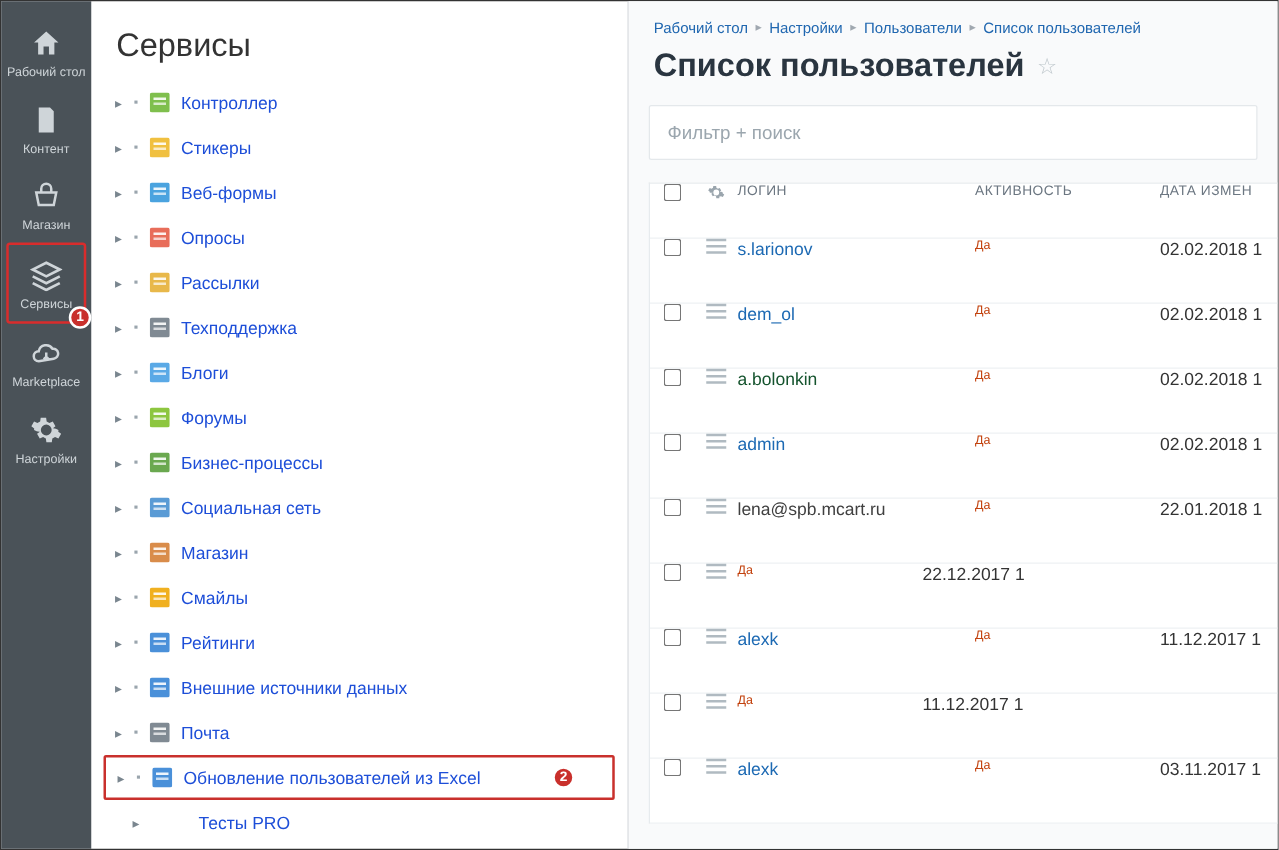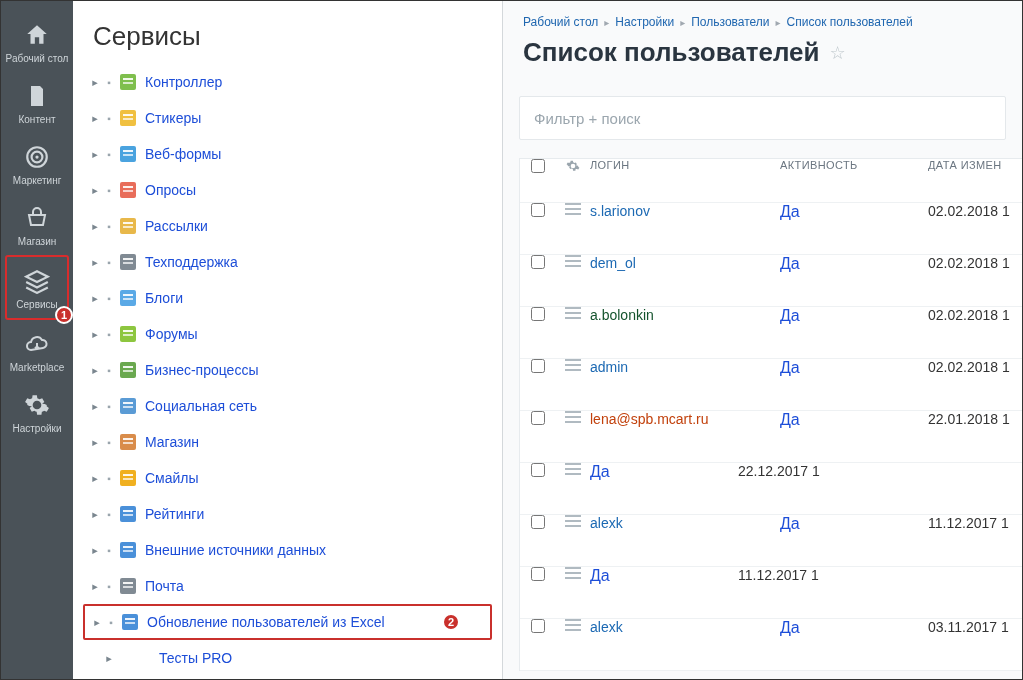--- a/index.html
+++ b/index.html
@@ -31,29 +31,29 @@
 .srv-row.child { padding-left: 18px; }
 
 
 .main { flex: 1; background: #f9fafb; display: flex; flex-direction: column; overflow: hidden; }
 .crumbs { padding: 14px 20px 8px; font-size: 12px; color: #2067b0; display: flex; align-items: center; gap: 6px; }
 .crumbs .sep { color: #a0a8b0; font-size: 10px; }
 .crumbs a { color: #2067b0; text-decoration: none; cursor: pointer; }
 .page-title { display: flex; align-items: center; gap: 10px; padding: 0 20px 16px; }
 .page-title h2 { font-size: 26px; font-weight: bold; color: #2a3540; }
 .page-title .star { color: #bfc7cc; font-size: 18px; cursor: pointer; }
-.filter { margin: 12px 16px 18px; background: #fff; border: 1px solid #e4e8eb; border-radius: 2px; height: 44px; display: flex; align-items: center; padding: 16px 14px; color: #9ba6ae; font-size: 15px; }
+.filter { margin: 0 16px 18px; background: #fff; border: 1px solid #e4e8eb; border-radius: 2px; height: 44px; display: flex; align-items: center; padding: 16px 14px; color: #9ba6ae; font-size: 15px; }
 .table { margin: 0 0 0 16px; background: #fff; border: 1px solid #e7ebee; border-right: none; border-bottom: none; }
 .thead, .trow { display: flex; align-items: flex-start; border-bottom: 1px solid #eef1f3; }
 .thead { height: 44px; color: #6b7681; font-size: 11px; letter-spacing: 0.4px; }
 .trow { height: 52px; }
 .col-chk { width: 36px; display: flex; justify-content: center; }
 .col-gear { width: 34px; display: flex; justify-content: center; color: #9aa5ad; }
 .col-login { width: 190px; color: #1c69b3; font-size: 14px; }
-.col-act { width: 148px; color: #1d4ed8; font-size: 16px; }
+.col-act { width: 148px; color: #c2410c; font-size: 10px; }
 .col-date { flex: 1; color: #333; font-size: 14px; white-space: nowrap; overflow: hidden; }
 .thead .col-login, .thead .col-act, .thead .col-date { color: #6b7681; font-size: 11px; text-transform: uppercase; }
 input[type=checkbox]{ width:14px; height:14px; }
 .burger { width: 16px; height: 12px; display: flex; flex-direction: column; justify-content: space-between; cursor: pointer; }
 .burger span { height: 2px; background: #b0bac1; display: block; }
 </style>
 </head>
 <body>
 
 <div class="app">
@@ -67,30 +67,20 @@
         </div>
         <div class="lbl">Рабочий стол</div>
       </div>
       <div class="nav-item">
         <div class="ic">
           <svg width="24" height="26" viewBox="0 0 24 24">
             <path d="M6 2h9l3 3v17H6zM8 8h8v2H8zm0 4h8v2H8zm0 4h8v2H8z"></path>
           </svg>
         </div>
         <div class="lbl">Контент</div>
-      </div>
-      <div class="nav-item">
-        <div class="ic">
-          <svg width="26" height="26" viewBox="0 0 24 24">
-            <circle cx="12" cy="12" r="9" fill="none" stroke="#cfd5d9" stroke-width="2"></circle>
-            <circle cx="12" cy="12" r="5" fill="none" stroke="#cfd5d9" stroke-width="2"></circle>
-            <circle cx="12" cy="12" r="1.5"></circle>
-          </svg>
-        </div>
-        <div class="lbl">Маркетинг</div>
       </div>
       <div class="nav-item">
         <div class="ic">
           <svg width="26" height="24" viewBox="0 0 24 24">
             <path d="M4 9h16l-2 10H6zM8 9V6a4 4 0 0 1 8 0v3" fill="none" stroke="#cfd5d9" stroke-width="2"></path>
           </svg>
         </div>
         <div class="lbl">Магазин</div>
       </div>
       <div class="nav-item active">
@@ -421,21 +411,21 @@
             <div class="col-chk">
               <input type="checkbox" style="">
             </div>
             <div class="col-gear">
               <div class="burger">
                 <span></span>
                 <span></span>
                 <span></span>
               </div>
             </div>
-            <div class="col-login"><a style="color:#c2410c;text-decoration:none;cursor:pointer">lena@spb.mcart.ru</a></div>
+            <div class="col-login"><a style="color:#404040;text-decoration:none;cursor:pointer">lena@spb.mcart.ru</a></div>
             <div class="col-act">Да</div>
             <div class="col-date">22.01.2018 1</div>
           </div>
           <div class="trow">
             <div class="col-chk">
               <input type="checkbox" style="">
             </div>
             <div class="col-gear">
               <div class="burger">
                 <span></span>

